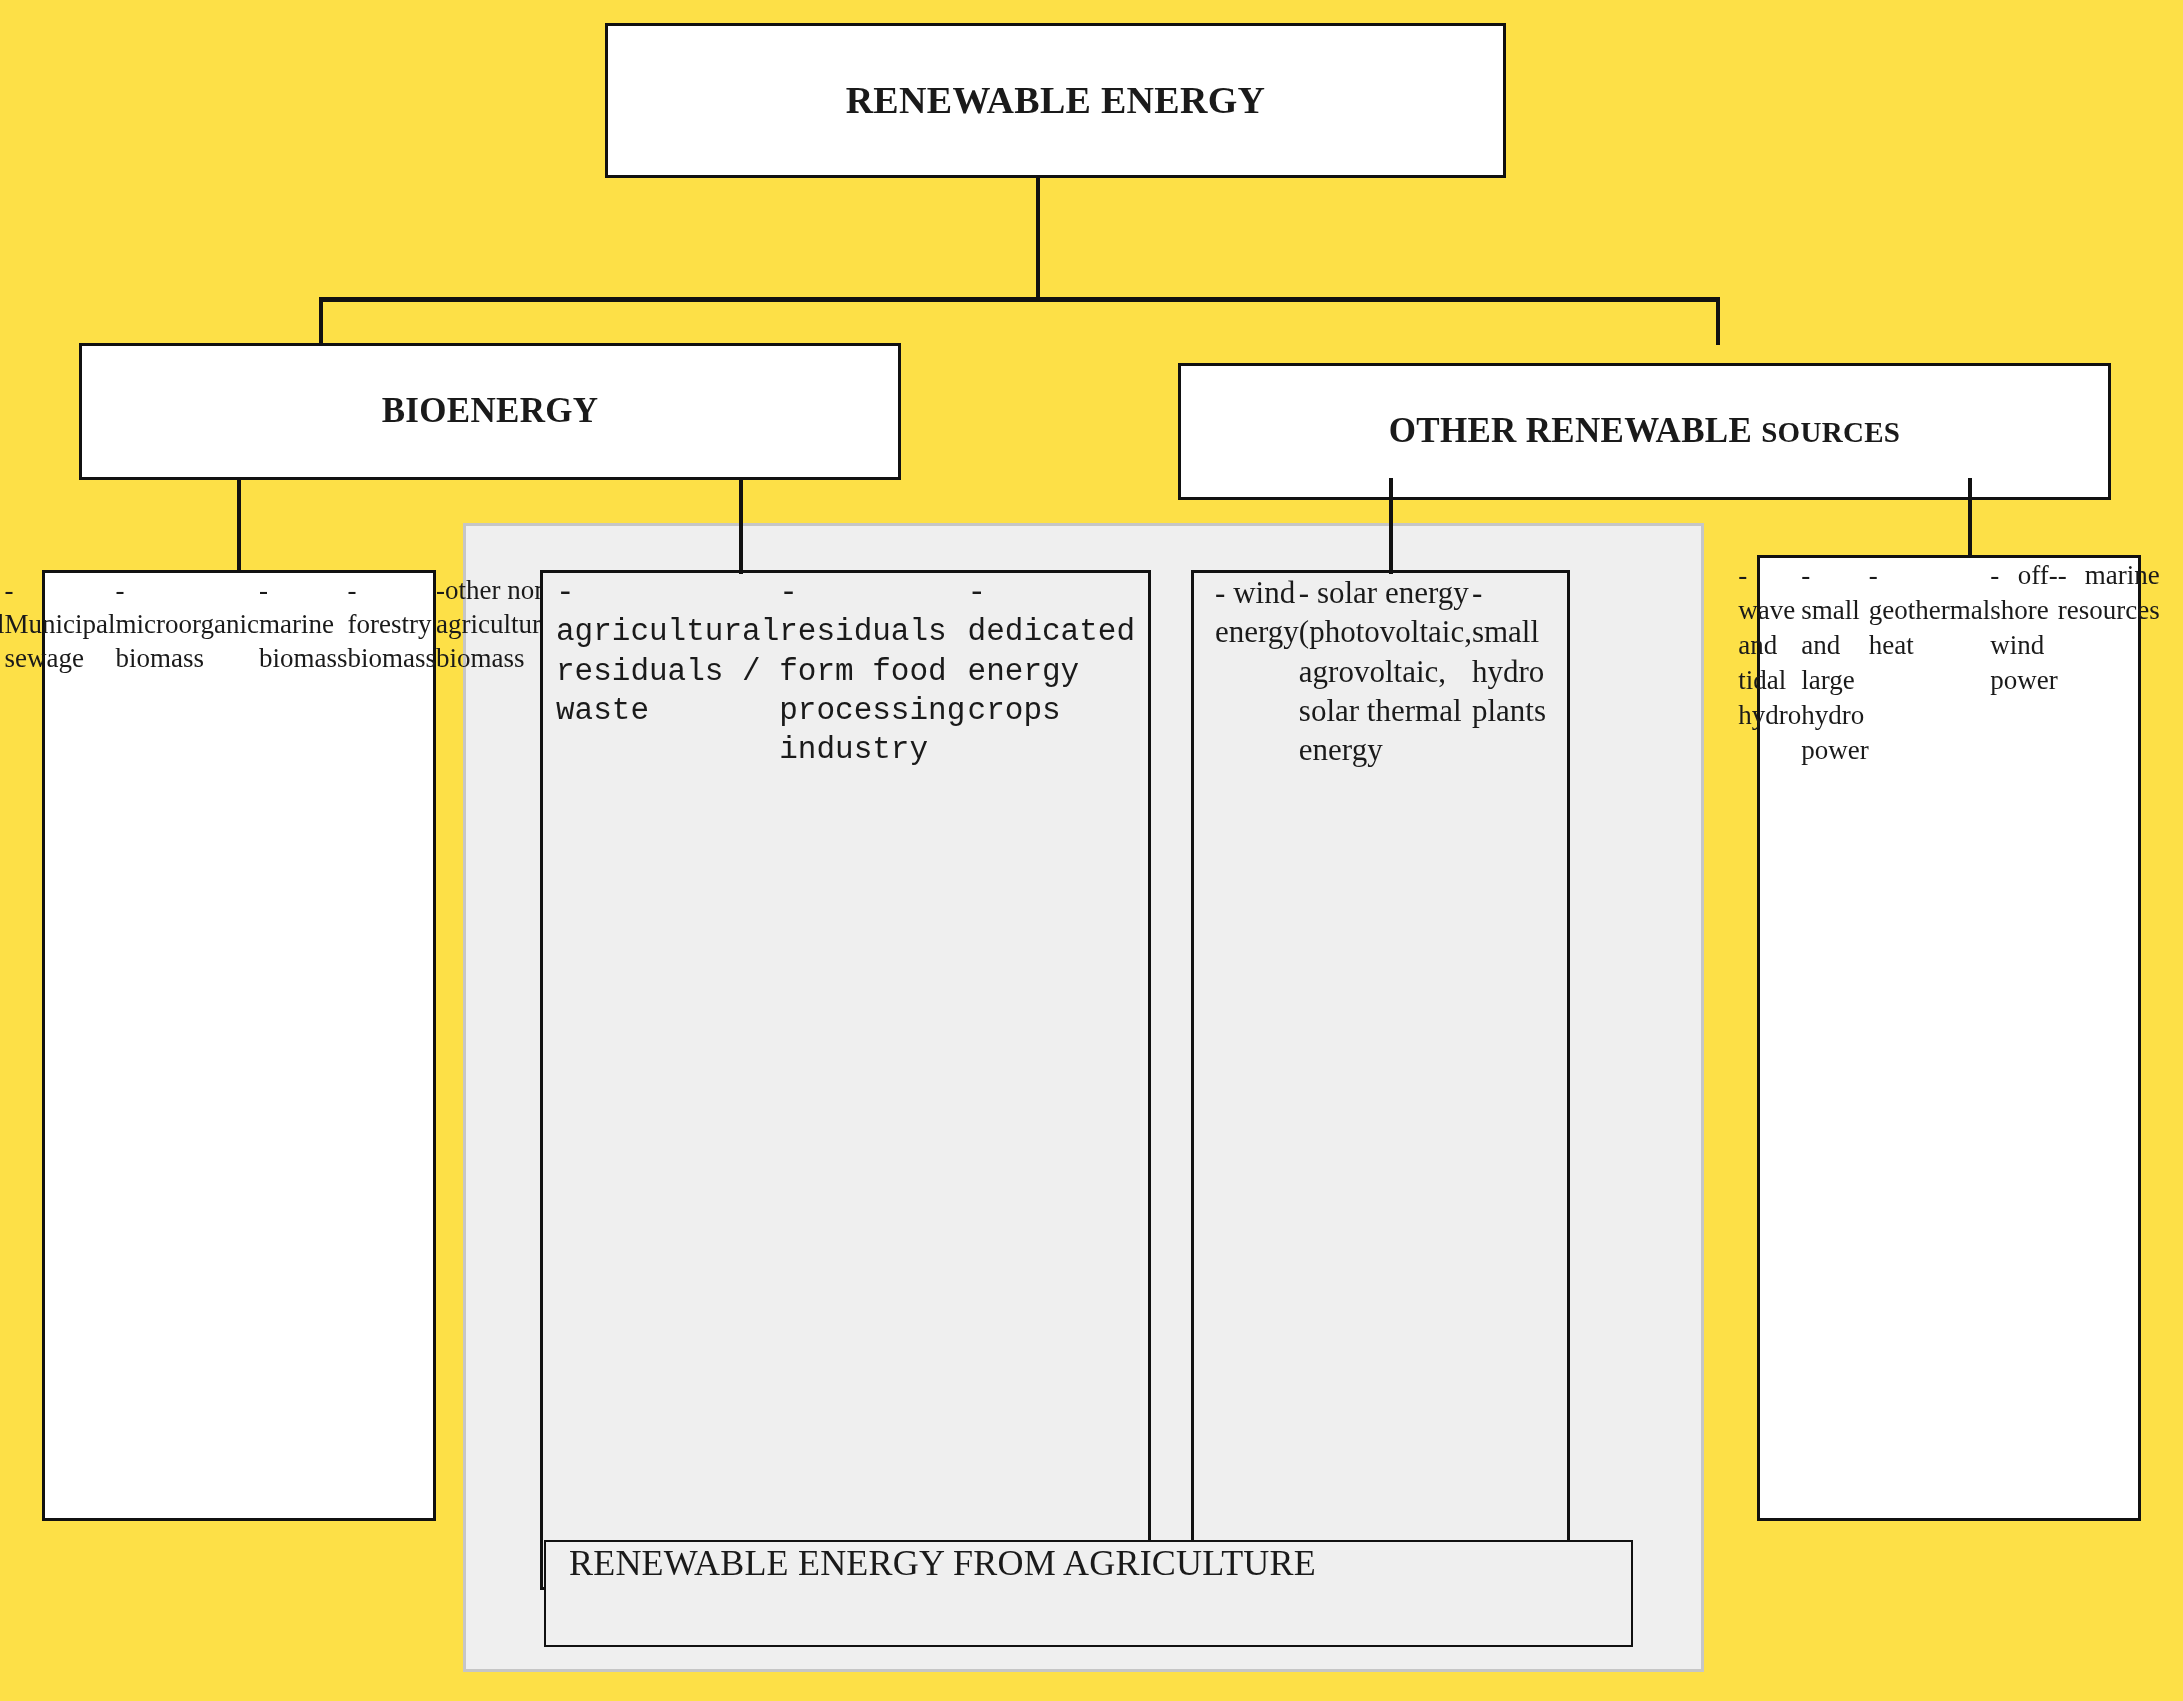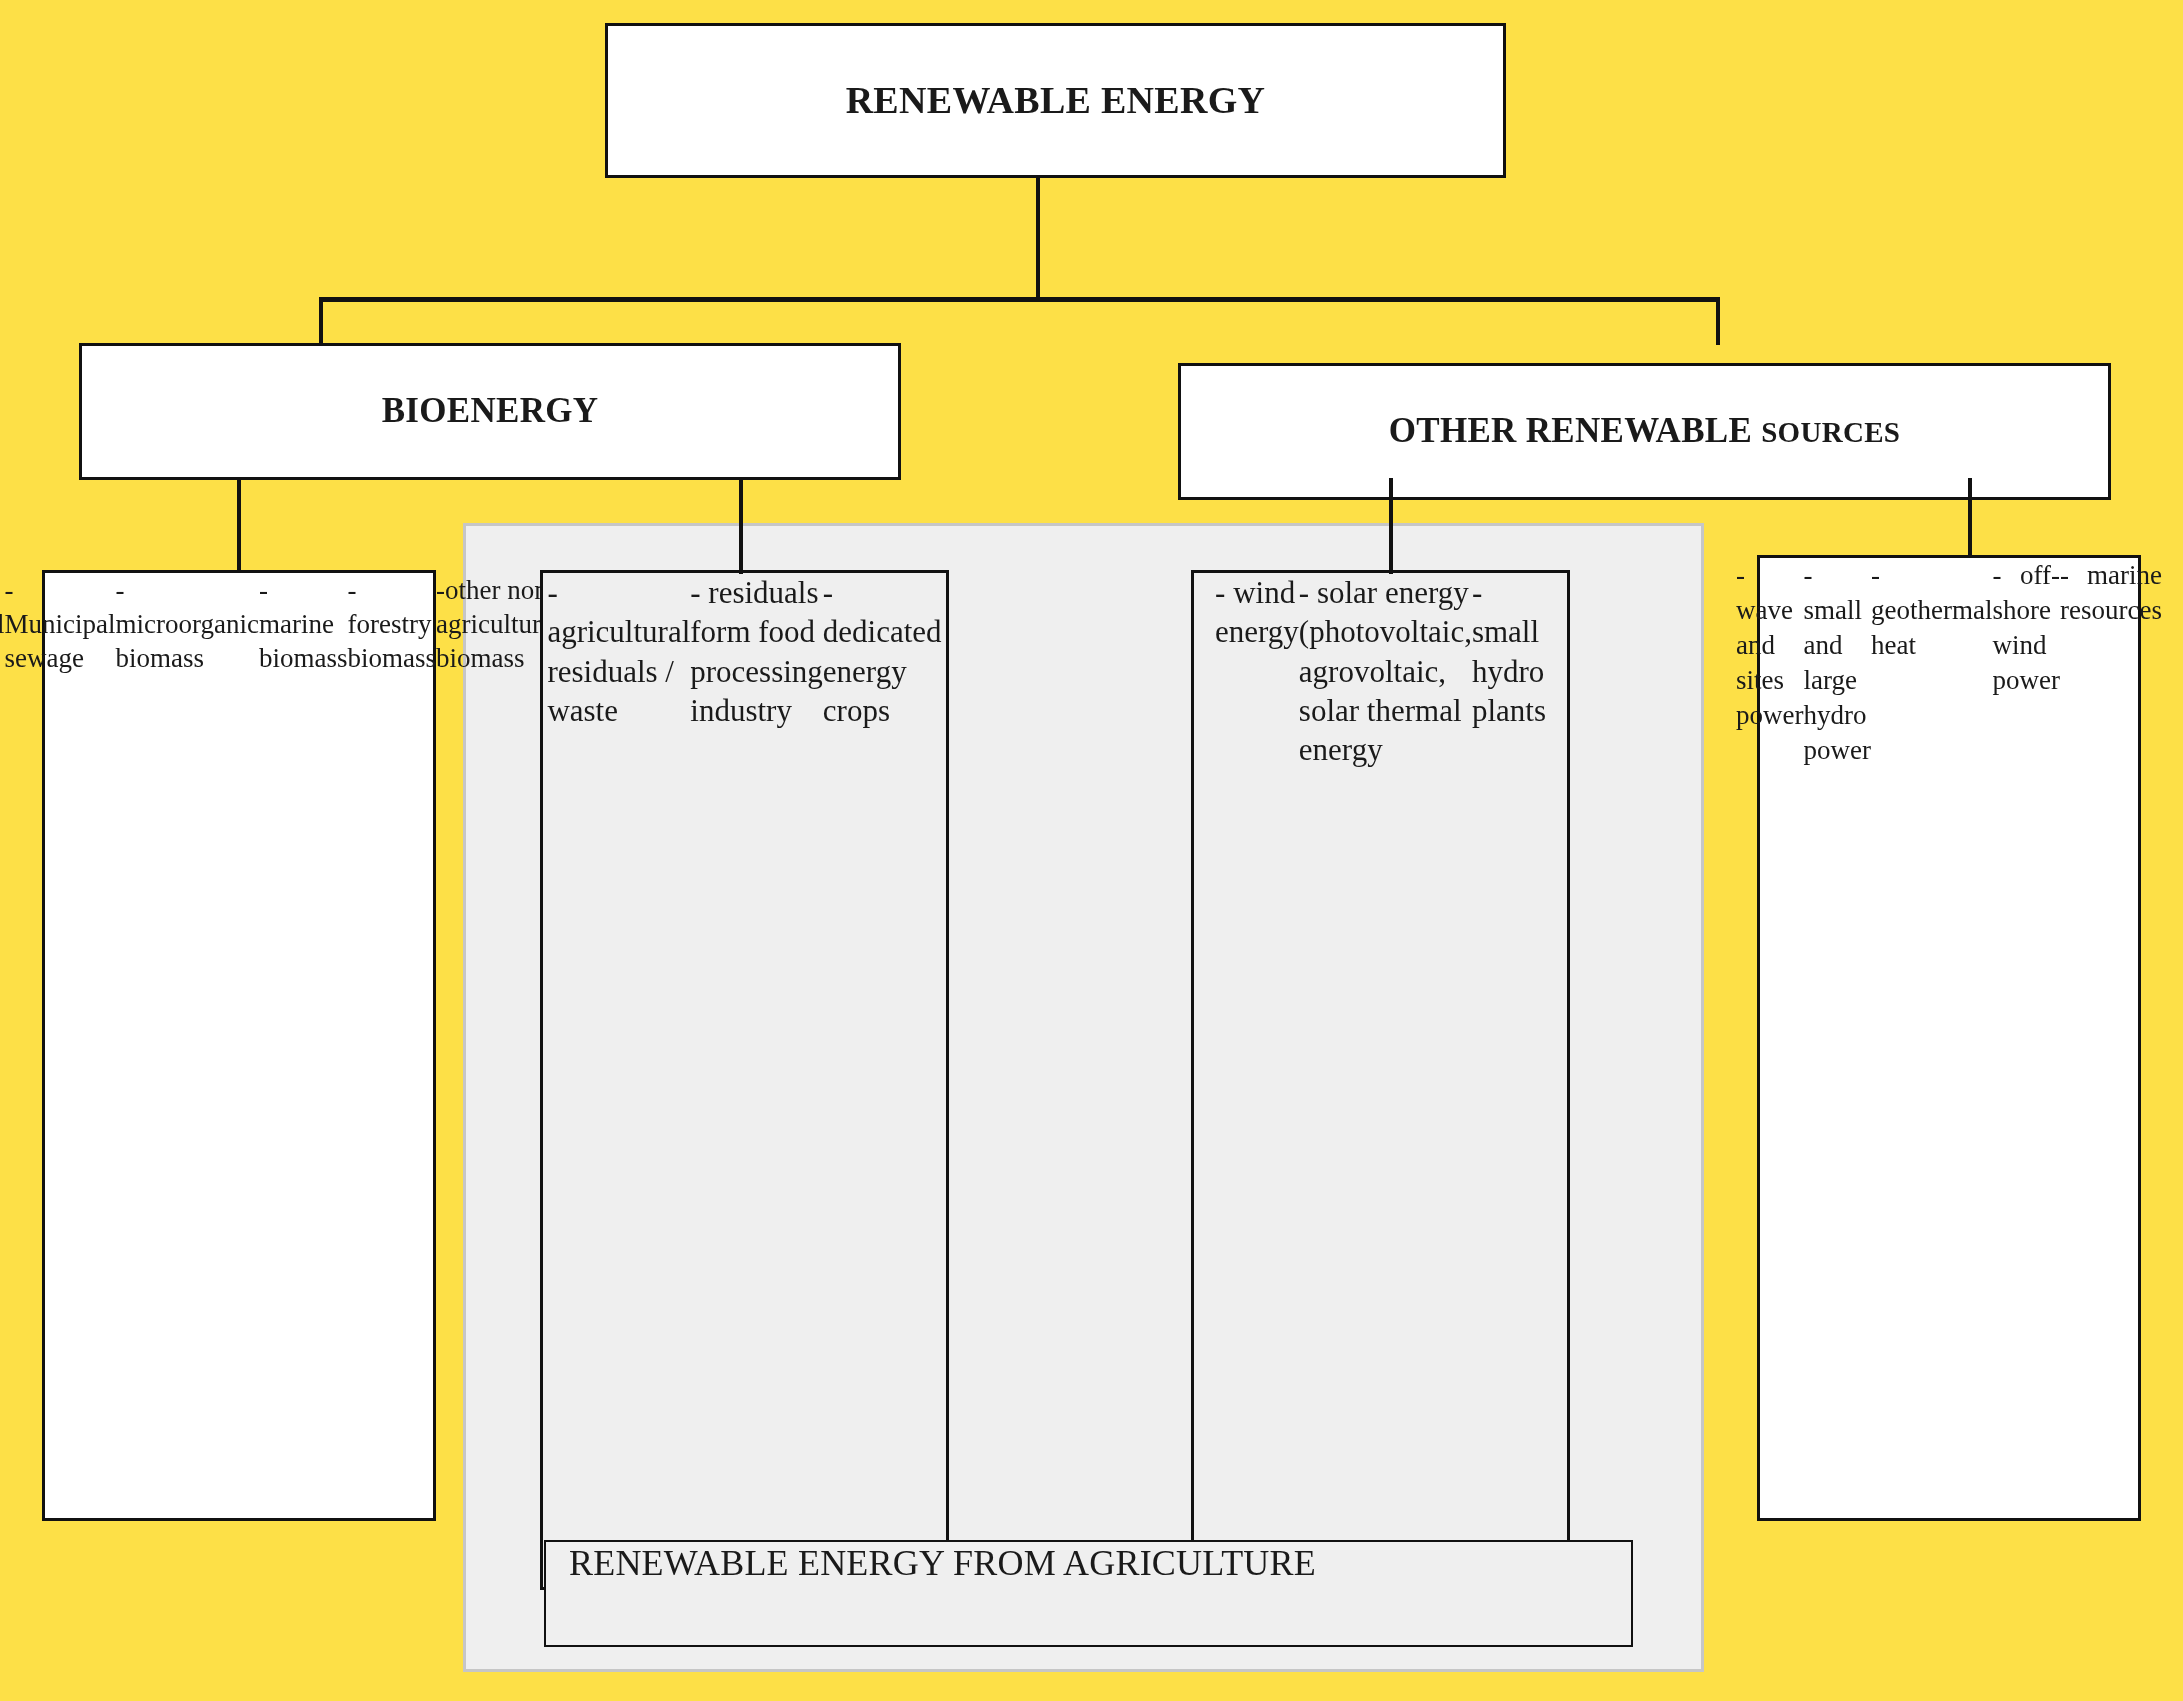--- a/index.html
+++ b/index.html
@@ -63,34 +63,34 @@
 
   <div class="box list" style="left:42px;top:570px;width:394px;height:951px;padding:0 22px;z-index:3;">
     <p style="font-size:27px;line-height:1.26;">- Landfill sites</p>
     <p style="font-size:27px;line-height:1.26;">- Municipal sewage</p>
     <p style="font-size:27px;line-height:1.26;">- microorganic biomass</p>
     <p style="font-size:27px;line-height:1.26;">- marine biomass</p>
     <p style="font-size:27px;line-height:1.26;">- forestry biomass</p>
     <p style="font-size:27px;line-height:1.26;">-other non-agricultural biomass</p>
   </div>
 
-  <div class="box gray list" style="left:540px;top:570px;width:409px;height:1020px;padding:0 13px;z-index:4;">
+  <div class="box gray list" style="left:540px;top:570px;width:611px;height:1020px;padding:0 13px;z-index:4;font-family:Liberation Mono, monospace;">
     <p style="font-size:31px;line-height:1.27;">- agricultural residuals / waste</p>
     <p style="font-size:31px;line-height:1.27;">- residuals form food processing industry</p>
     <p style="font-size:31px;line-height:1.27;">- dedicated energy crops</p>
   </div>
 
   <div class="box gray list" style="left:1191px;top:570px;width:379px;height:1020px;padding:0 23px;z-index:4;">
     <p style="font-size:31px;line-height:1.27;">- wind energy</p>
     <p style="font-size:31px;line-height:1.27;">- solar energy (photovoltaic, agrovoltaic, solar thermal energy</p>
     <p style="font-size:31px;line-height:1.27;">- small hydro plants</p>
   </div>
 
   <div class="box list just" style="left:1757px;top:555px;width:384px;height:966px;padding:0 17px;z-index:3;">
-    <p style="font-size:27px;line-height:1.3;">- wave and sites power</p>
+    <p style="font-size:27px;line-height:1.3;">- wave and tidal hydro</p>
     <p style="font-size:27px;line-height:1.3;">- small and large hydro power</p>
     <p style="font-size:27px;line-height:1.3;">- geothermal heat</p>
     <p style="font-size:27px;line-height:1.3;">- off-shore wind power</p>
     <p style="font-size:27px;line-height:1.3;">- marine resources</p>
   </div>
 
   <div class="box gray caption" style="left:544px;top:1540px;width:1089px;height:107px;border-width:2.4px;padding-left:23px;z-index:4;">
     <span class="t" style="font-size:36px;">RENEWABLE ENERGY FROM AGRICULTURE</span>
   </div>
 

